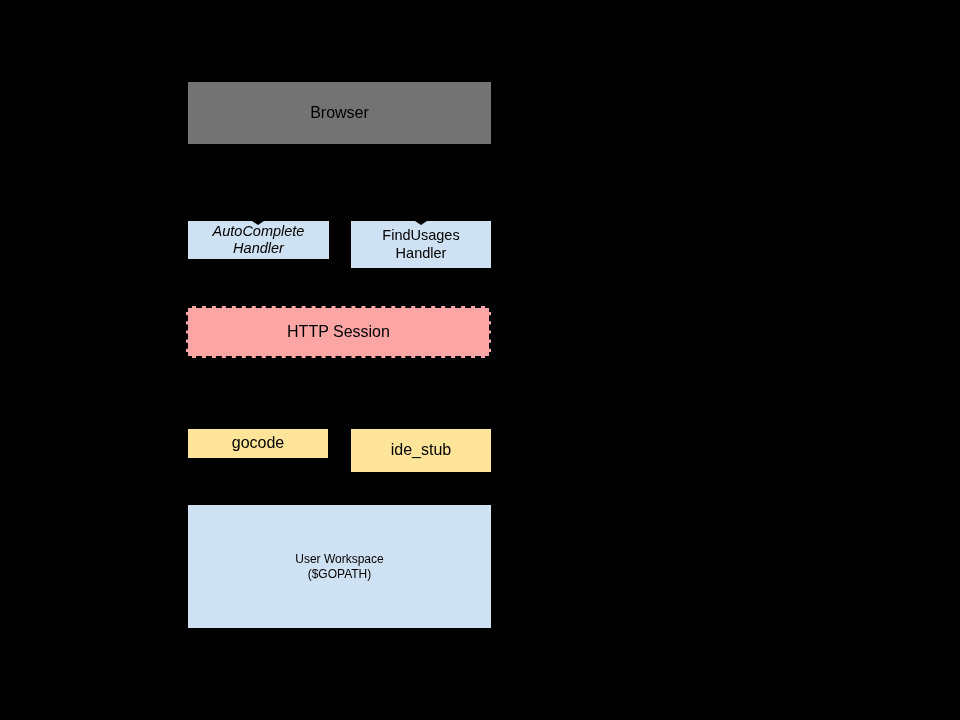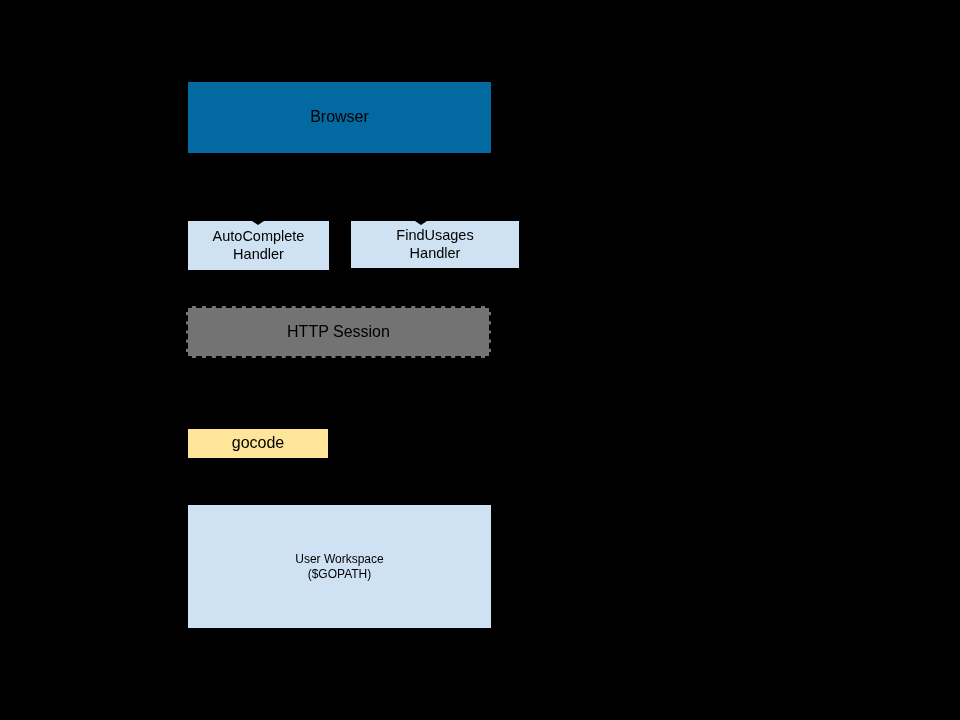--- a/index.html
+++ b/index.html
@@ -23,39 +23,40 @@
     text-align: center;
     color: #000000;
     box-sizing: border-box;
   }
   .label {
     white-space: pre-line;
     line-height: 1.18;
   }
   
   .node-browser {
-    left: 188px; top: 82px; width: 303px; height: 71px;
-    background: #0369a1;
+    left: 188px; top: 82px; width: 303px; height: 62px;
+    background: #737373;
     font-size: 16px;
   }
   
   .node-autocomplete {
-    left: 188px; top: 221px; width: 141px; height: 49px;
+    left: 188px; top: 221px; width: 141px; height: 38px;
     background: #cfe2f3;
     font-size: 14.5px;
+    font-style: italic;
   }
   .node-findusages {
-    left: 351px; top: 221px; width: 168px; height: 47px;
+    left: 351px; top: 221px; width: 140px; height: 47px;
     background: #cfe2f3;
     font-size: 14.5px;
   }
   
   .node-httpsession {
     left: 186px; top: 306px; width: 305px; height: 52px;
-    background: #737373;
+    background: #fca5a5;
     border: 2px dashed #000000;
     font-size: 16px;
   }
   
   .node-gocode {
     left: 188px; top: 429px; width: 140px; height: 29px;
     background: #ffe599;
     font-size: 16px;
   }
   .node-idestub {
@@ -100,20 +101,23 @@
   </div>
 
   <div class="node node-httpsession">
     <span class="label">HTTP Session</span>
   </div>
 
   <div class="node node-gocode">
     <span class="label">gocode</span>
   </div>
 
+  <div class="node node-idestub">
+    <span class="label">ide_stub</span>
+  </div>
 
   <div class="node node-workspace">
     <span class="label">User Workspace
 ($GOPATH)</span>
   </div>
 
   <div class="notch notch-autocomplete"></div>
   <div class="notch notch-findusages"></div>
 
 </div>

